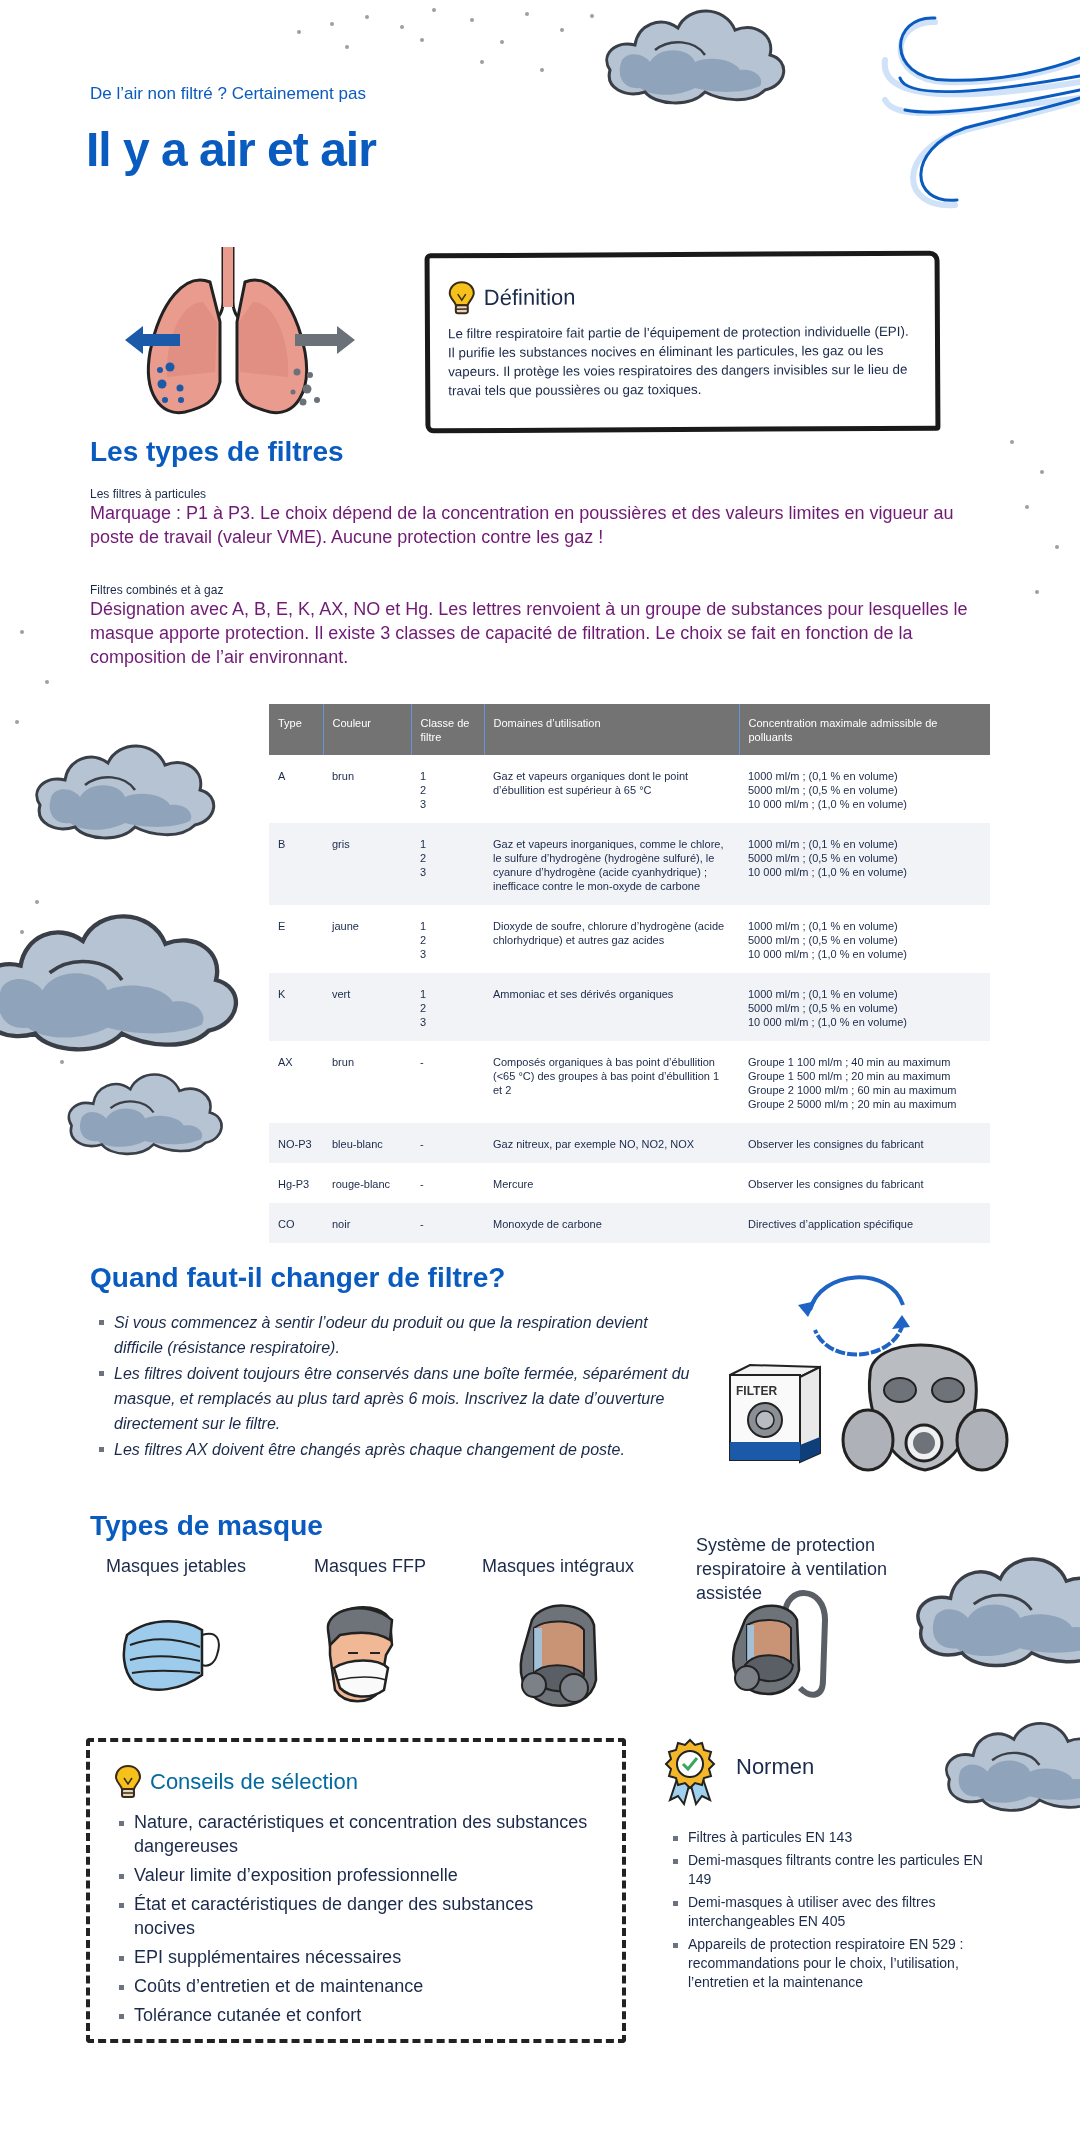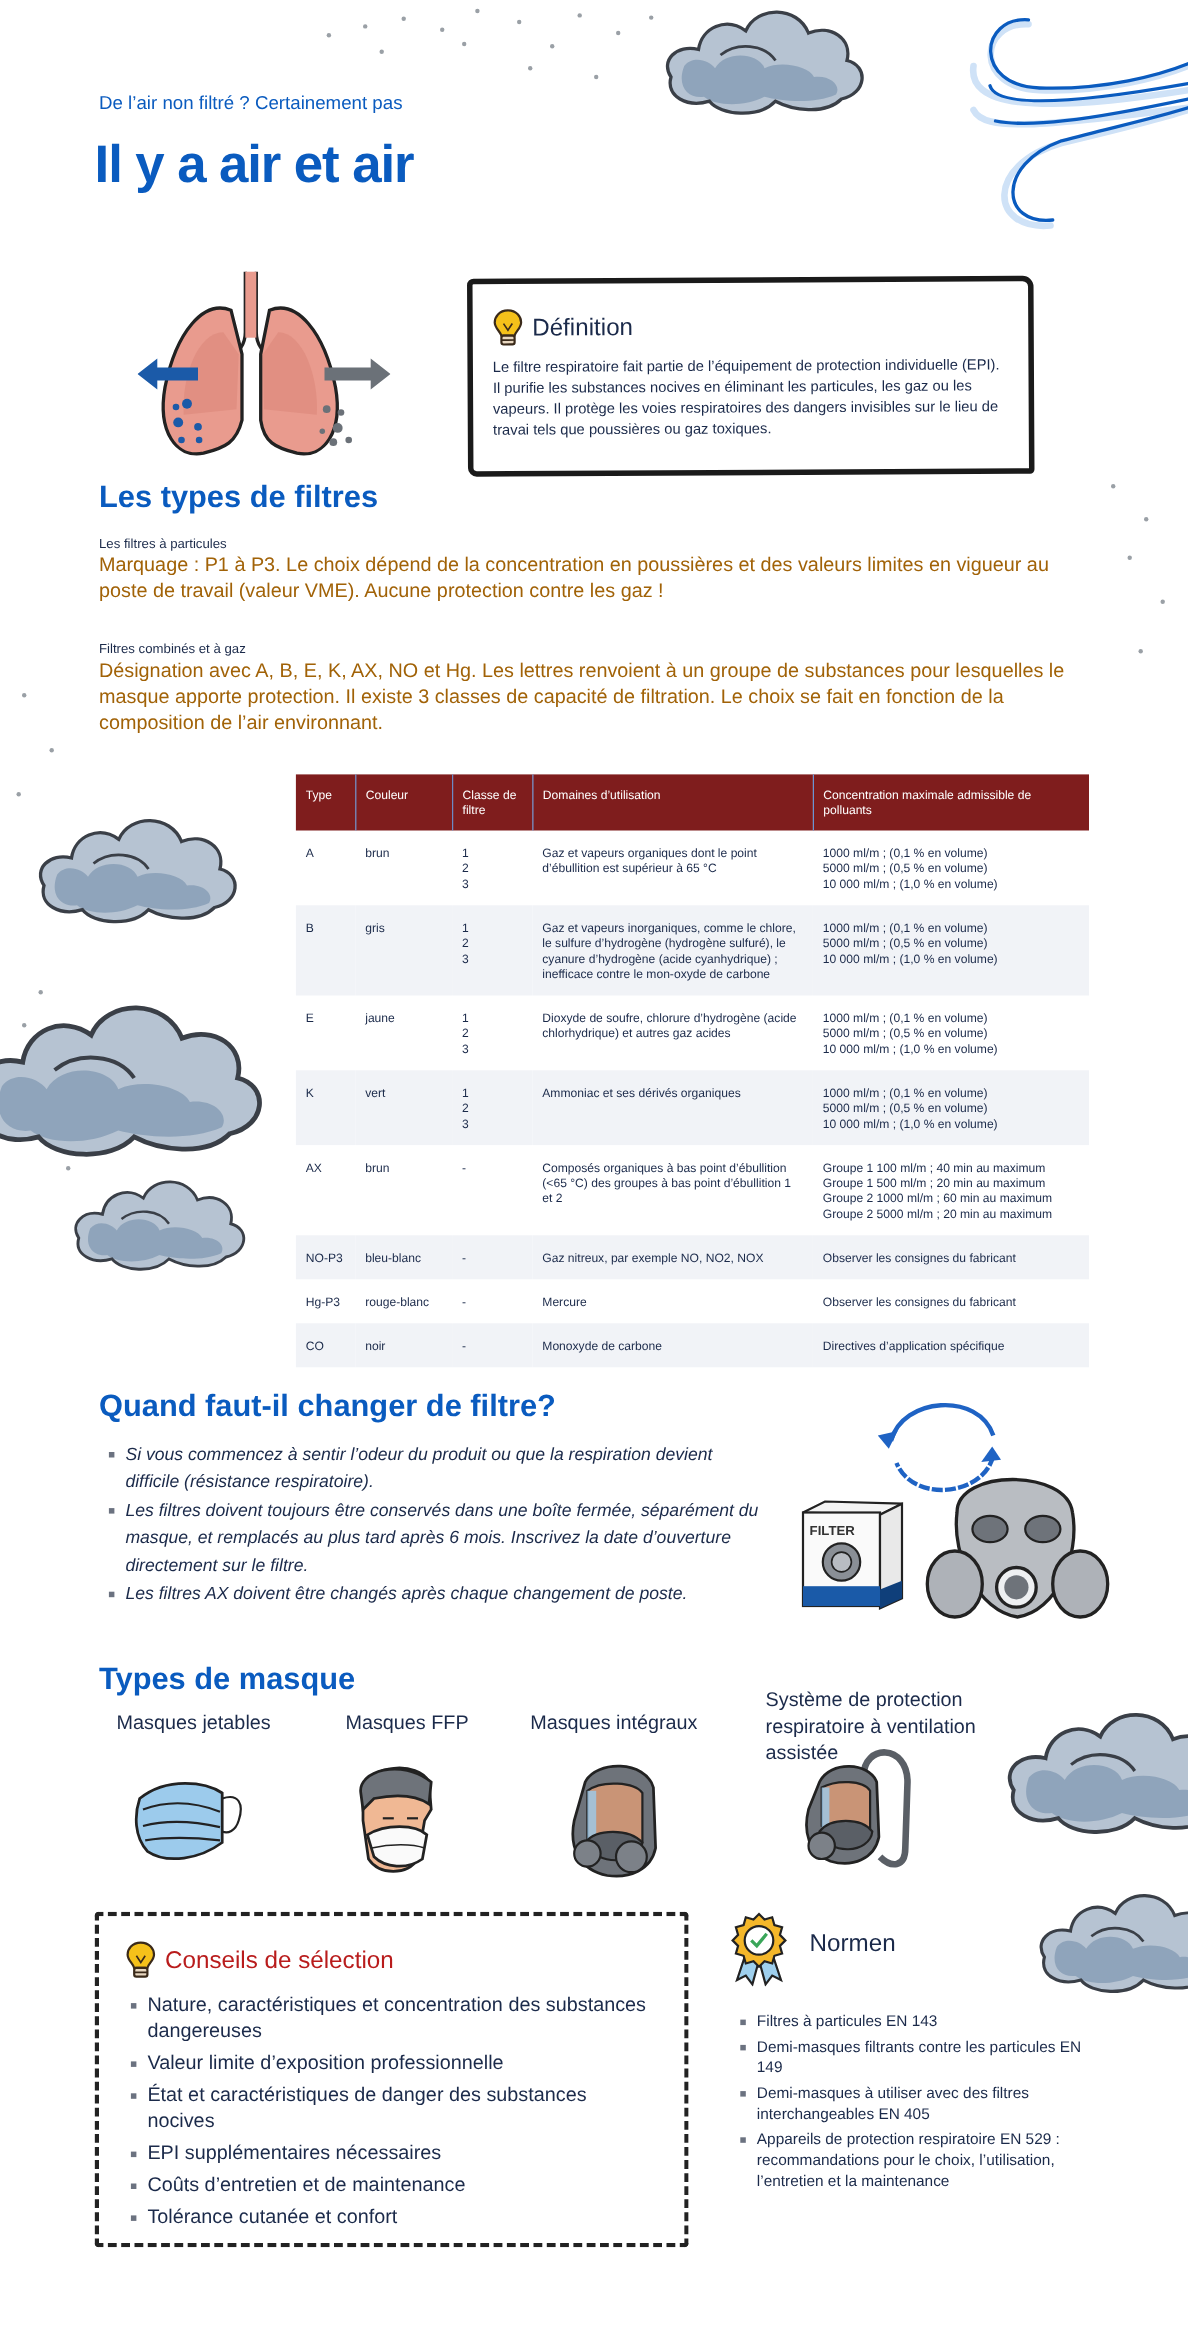--- a/index.html
+++ b/index.html
@@ -25,30 +25,30 @@
       transform: rotate(-0.3deg);
     }
     .def-head { display: flex; align-items: center; gap: 8px; margin-bottom: 8px; }
     .def-title { font-size: 22px; color: #1b2a4a; }
     .def-text { font-size: 13.4px; line-height: 19px; color: #1b2a4a; }
     .bulb { width: 28px; height: 36px; }
 
     
     .h2 { font-size: 28px; color: #0a5bbf; }
     .sub { font-size: 12px; color: #1b2a4a; }
-    .para { font-size: 18px; line-height: 24px; color: #a16207; }
+    .para { font-size: 18px; line-height: 24px; color: #701a75; }
 
     
     .tbl {
       left: 269px; top: 704px; width: 721px;
       border-collapse: collapse;
       font-size: 11px; color: #1b2a4a;
     }
     .tbl th {
-      background: #7f1d1d; color: #fff; font-weight: normal;
+      background: #737373; color: #fff; font-weight: normal;
       text-align: left; vertical-align: top;
       padding: 12px 9px 11px 9px; line-height: 14px;
       border-right: 1px solid #6a94d4;
     }
     .tbl th:last-child { border-right: none; }
     .tbl td {
       vertical-align: top; padding: 14px 9px 12px 9px; line-height: 14px;
     }
     .tbl tr.alt td { background: #f1f3f7; }
     .tbl .multiline { white-space: pre-line; }
@@ -65,21 +65,21 @@
 
     
     .mask-label { font-size: 18px; color: #1b2a4a; }
 
     
     .conseils-box {
       left: 86px; top: 1738px; width: 540px; height: 305px;
       border: 4px dashed #222; border-radius: 4px;
       padding: 22px 24px;
     }
-    .conseils-title { font-size: 22px; color: #b91c1c; }
+    .conseils-title { font-size: 22px; color: #0369a1; }
     .conseils-list { font-size: 18px; line-height: 24px; margin-top: 10px; }
     .conseils-list li { margin-bottom: 5px; padding-left: 22px; }
 
     
     .normen-title { left: 736px; top: 1754px; font-size: 22px; color: #1b2a4a; }
     .normen-list { left: 668px; top: 1828px; width: 340px; font-size: 14px; line-height: 19px; }
     .normen-list li { margin-bottom: 4px; }
 
     .dot { position: absolute; width: 4px; height: 4px; border-radius: 50%; background: #9aa0a6; }
   </style>

